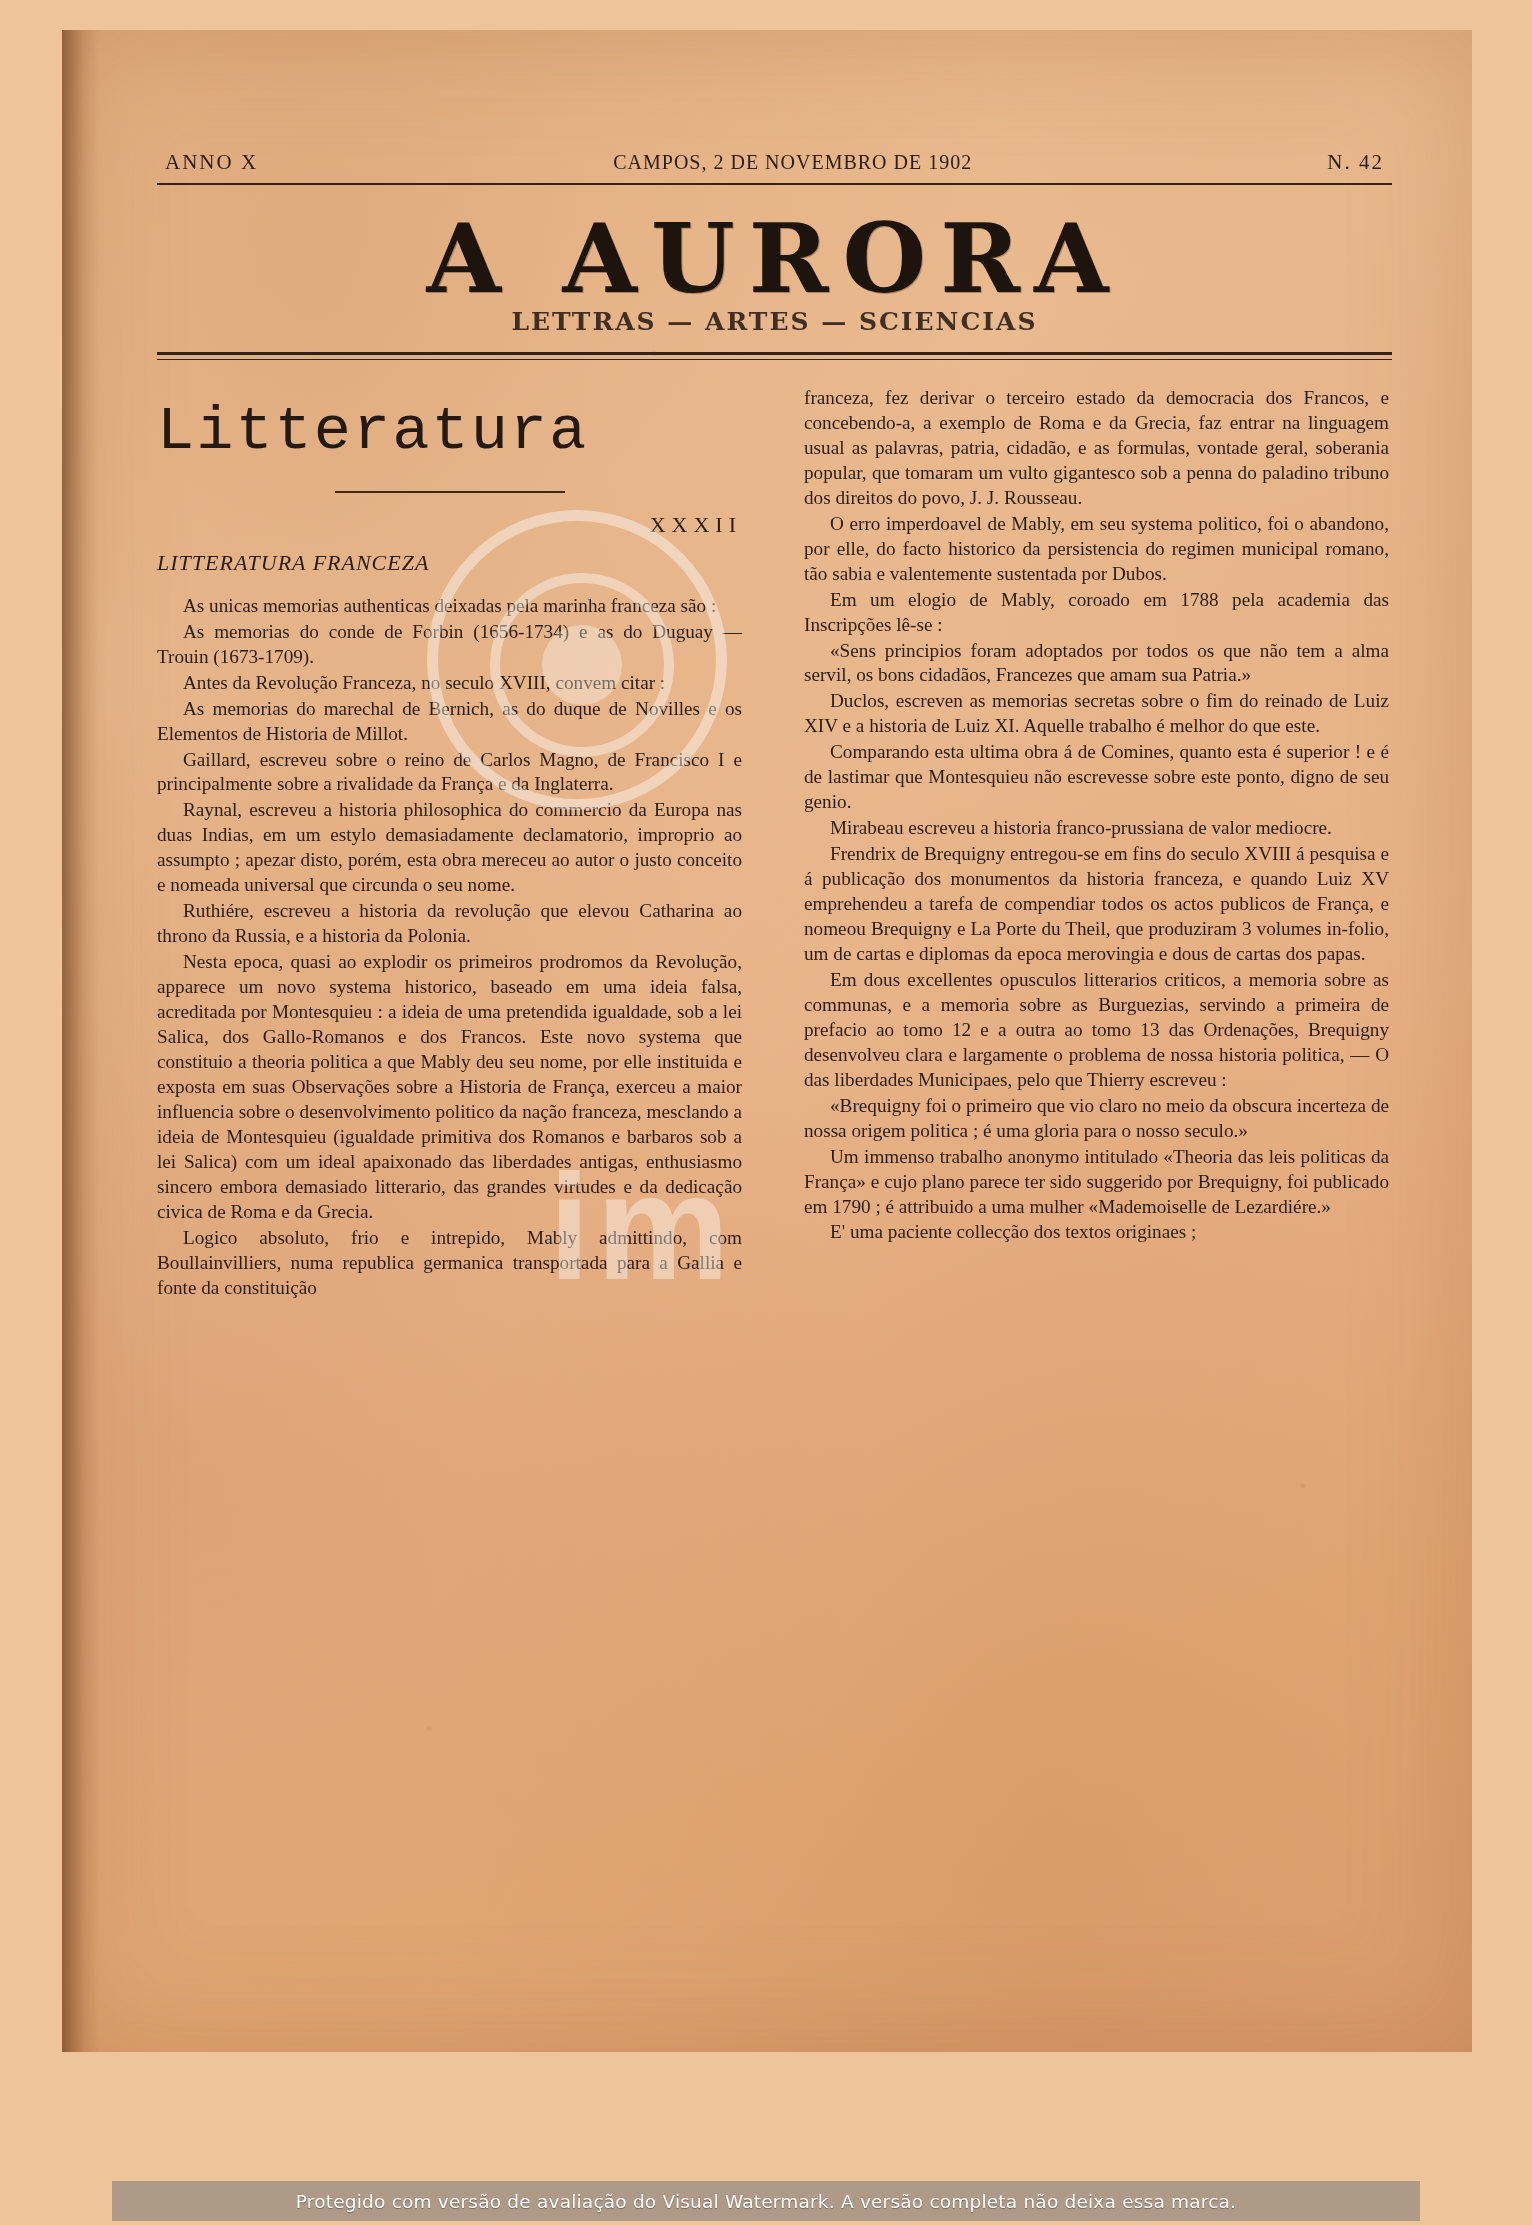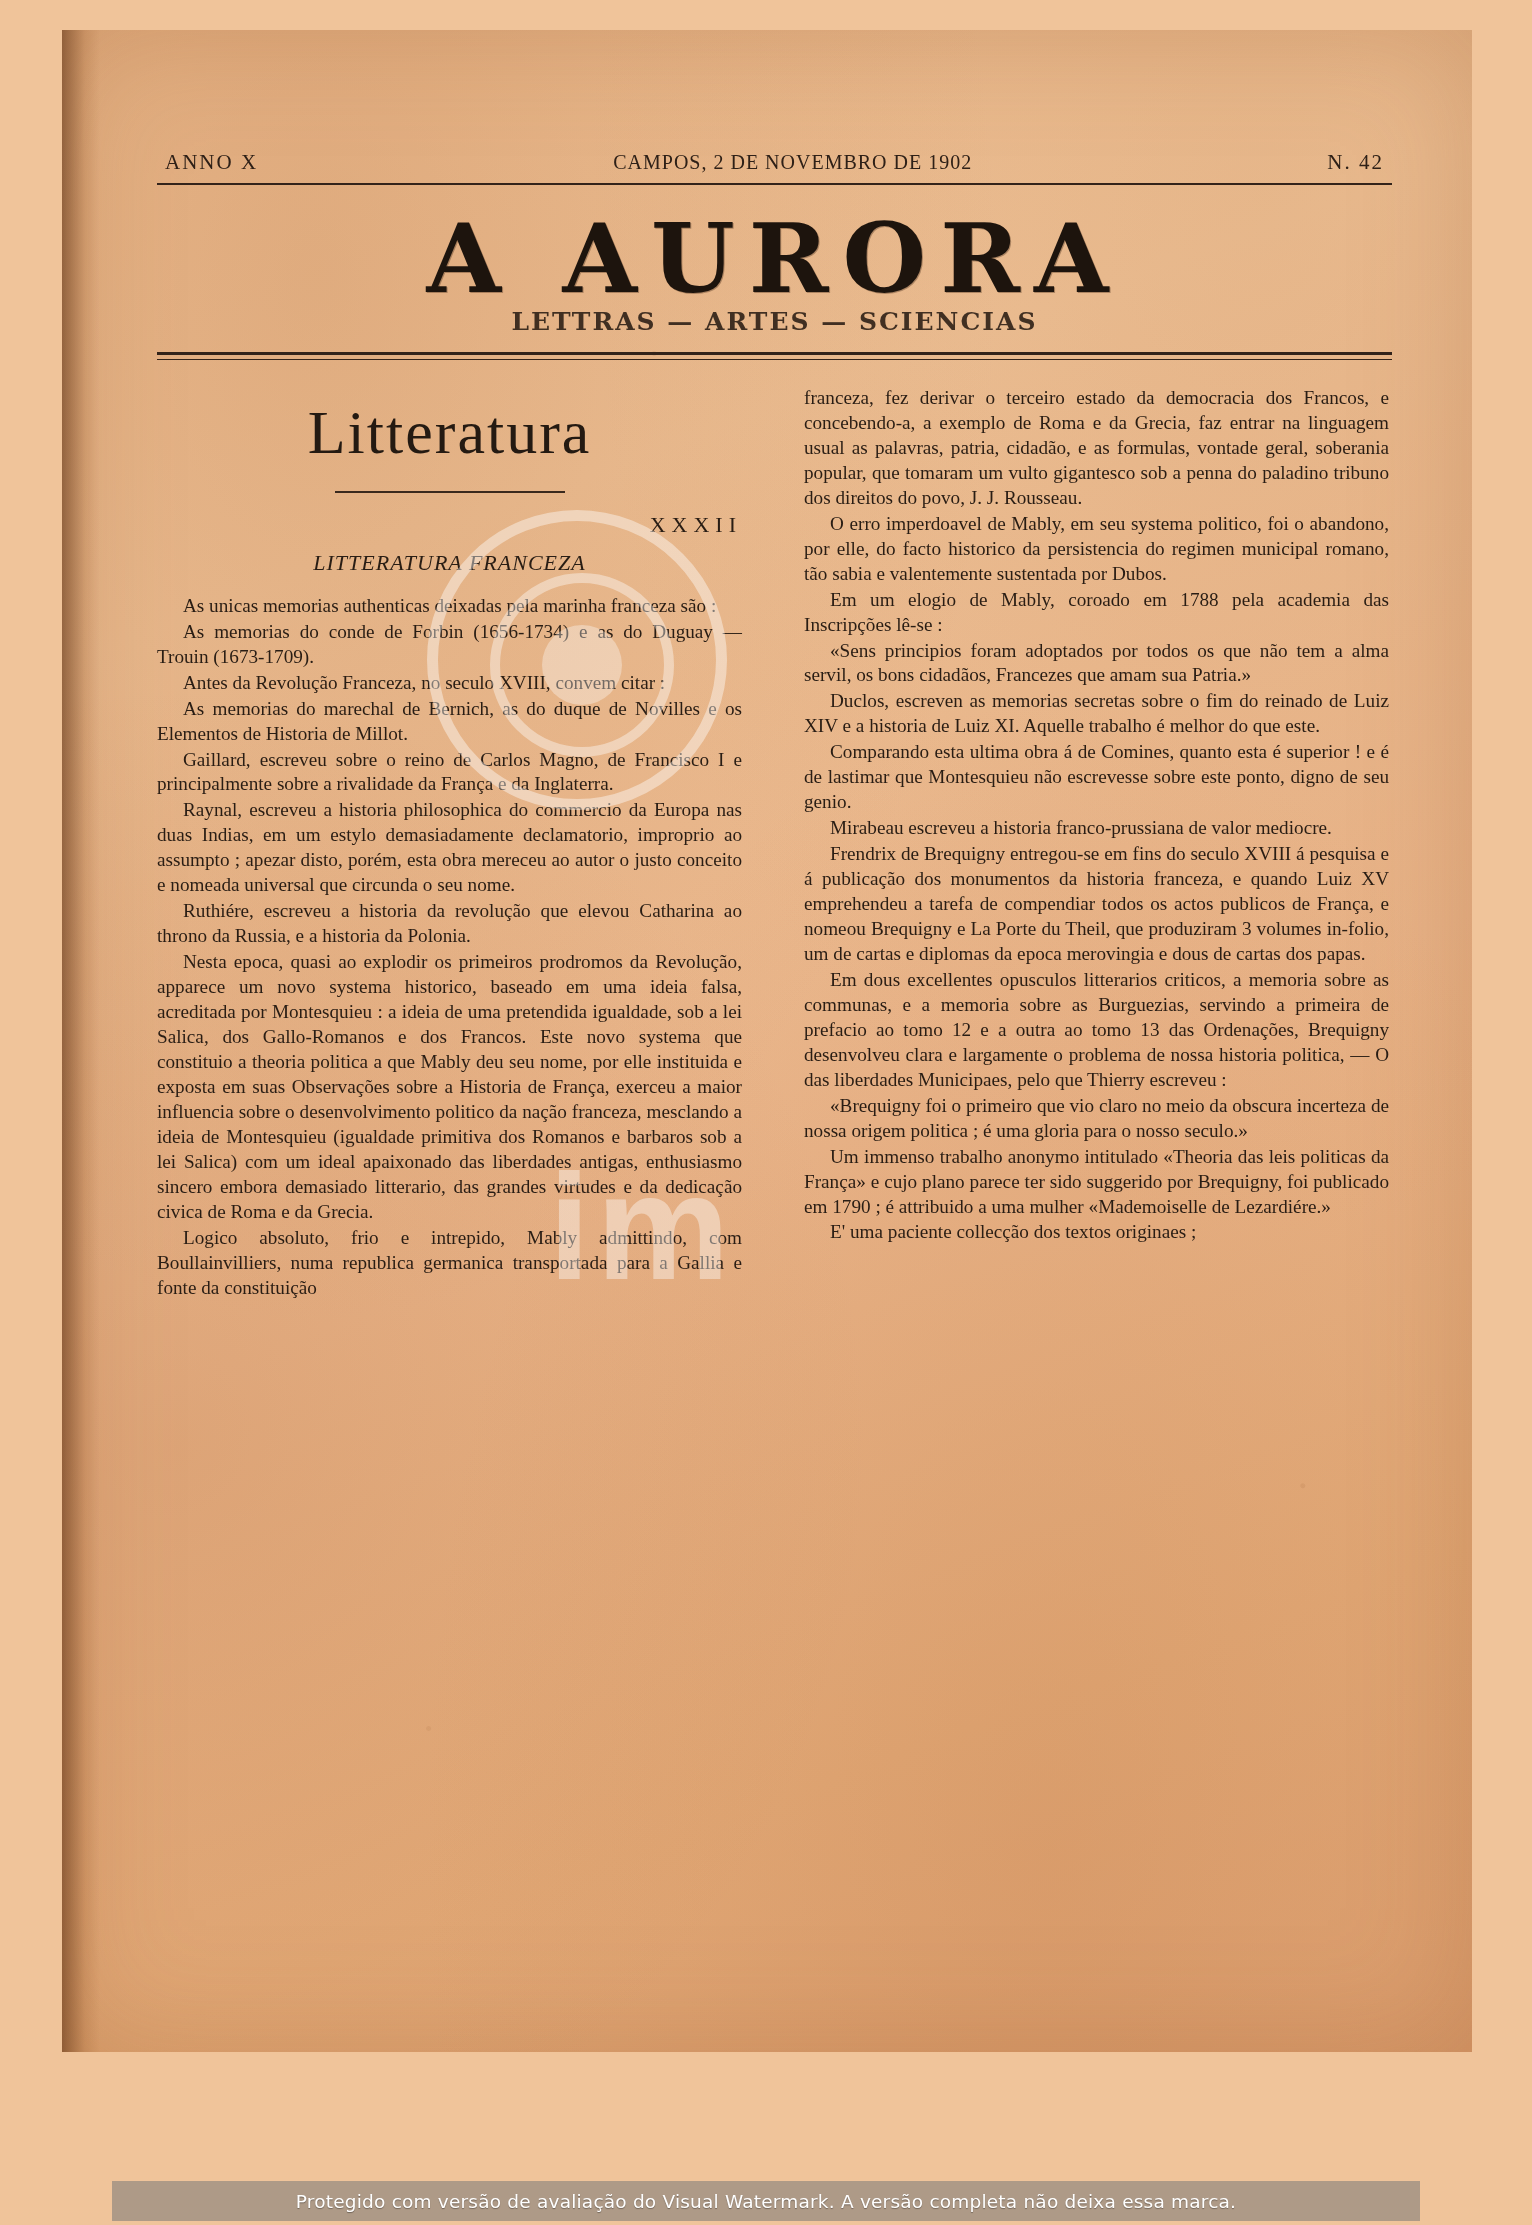--- a/index.html
+++ b/index.html
@@ -118,42 +118,41 @@
   .col.left { padding-right: 28px; border-right: 0; }
   .col.right { padding-left: 34px; }
   .col p {
     margin: 0 0 1px 0;
     text-indent: 26px;
     font-family: "Liberation Serif", serif;
   }
   .col p.noindent { text-indent: 0; }
 
   .section-head {
-    font-family: Liberation Serif, serif;
+    font-family: Liberation Mono, monospace;
     font-size: 62px;
     letter-spacing: 2px;
-    text-align: center;
     color: #241a12;
     margin: 6px 0 18px 0;
     font-weight: normal;
   }
   .short-rule {
     width: 230px;
     height: 0;
     border-top: 2px solid #3a291d;
     margin: 4px auto 18px auto;
   }
   .chapnum {
     text-align: right;
     font-size: 22px;
     letter-spacing: 6px;
     margin-bottom: 10px;
   }
   .chaptitle {
-    text-align: center;
+    text-align: left;
     font-style: italic;
     font-size: 22px;
     letter-spacing: 1px;
     margin-bottom: 16px;
   }
 
   
   #wm-circle {
     position: absolute;
     left: 365px;

